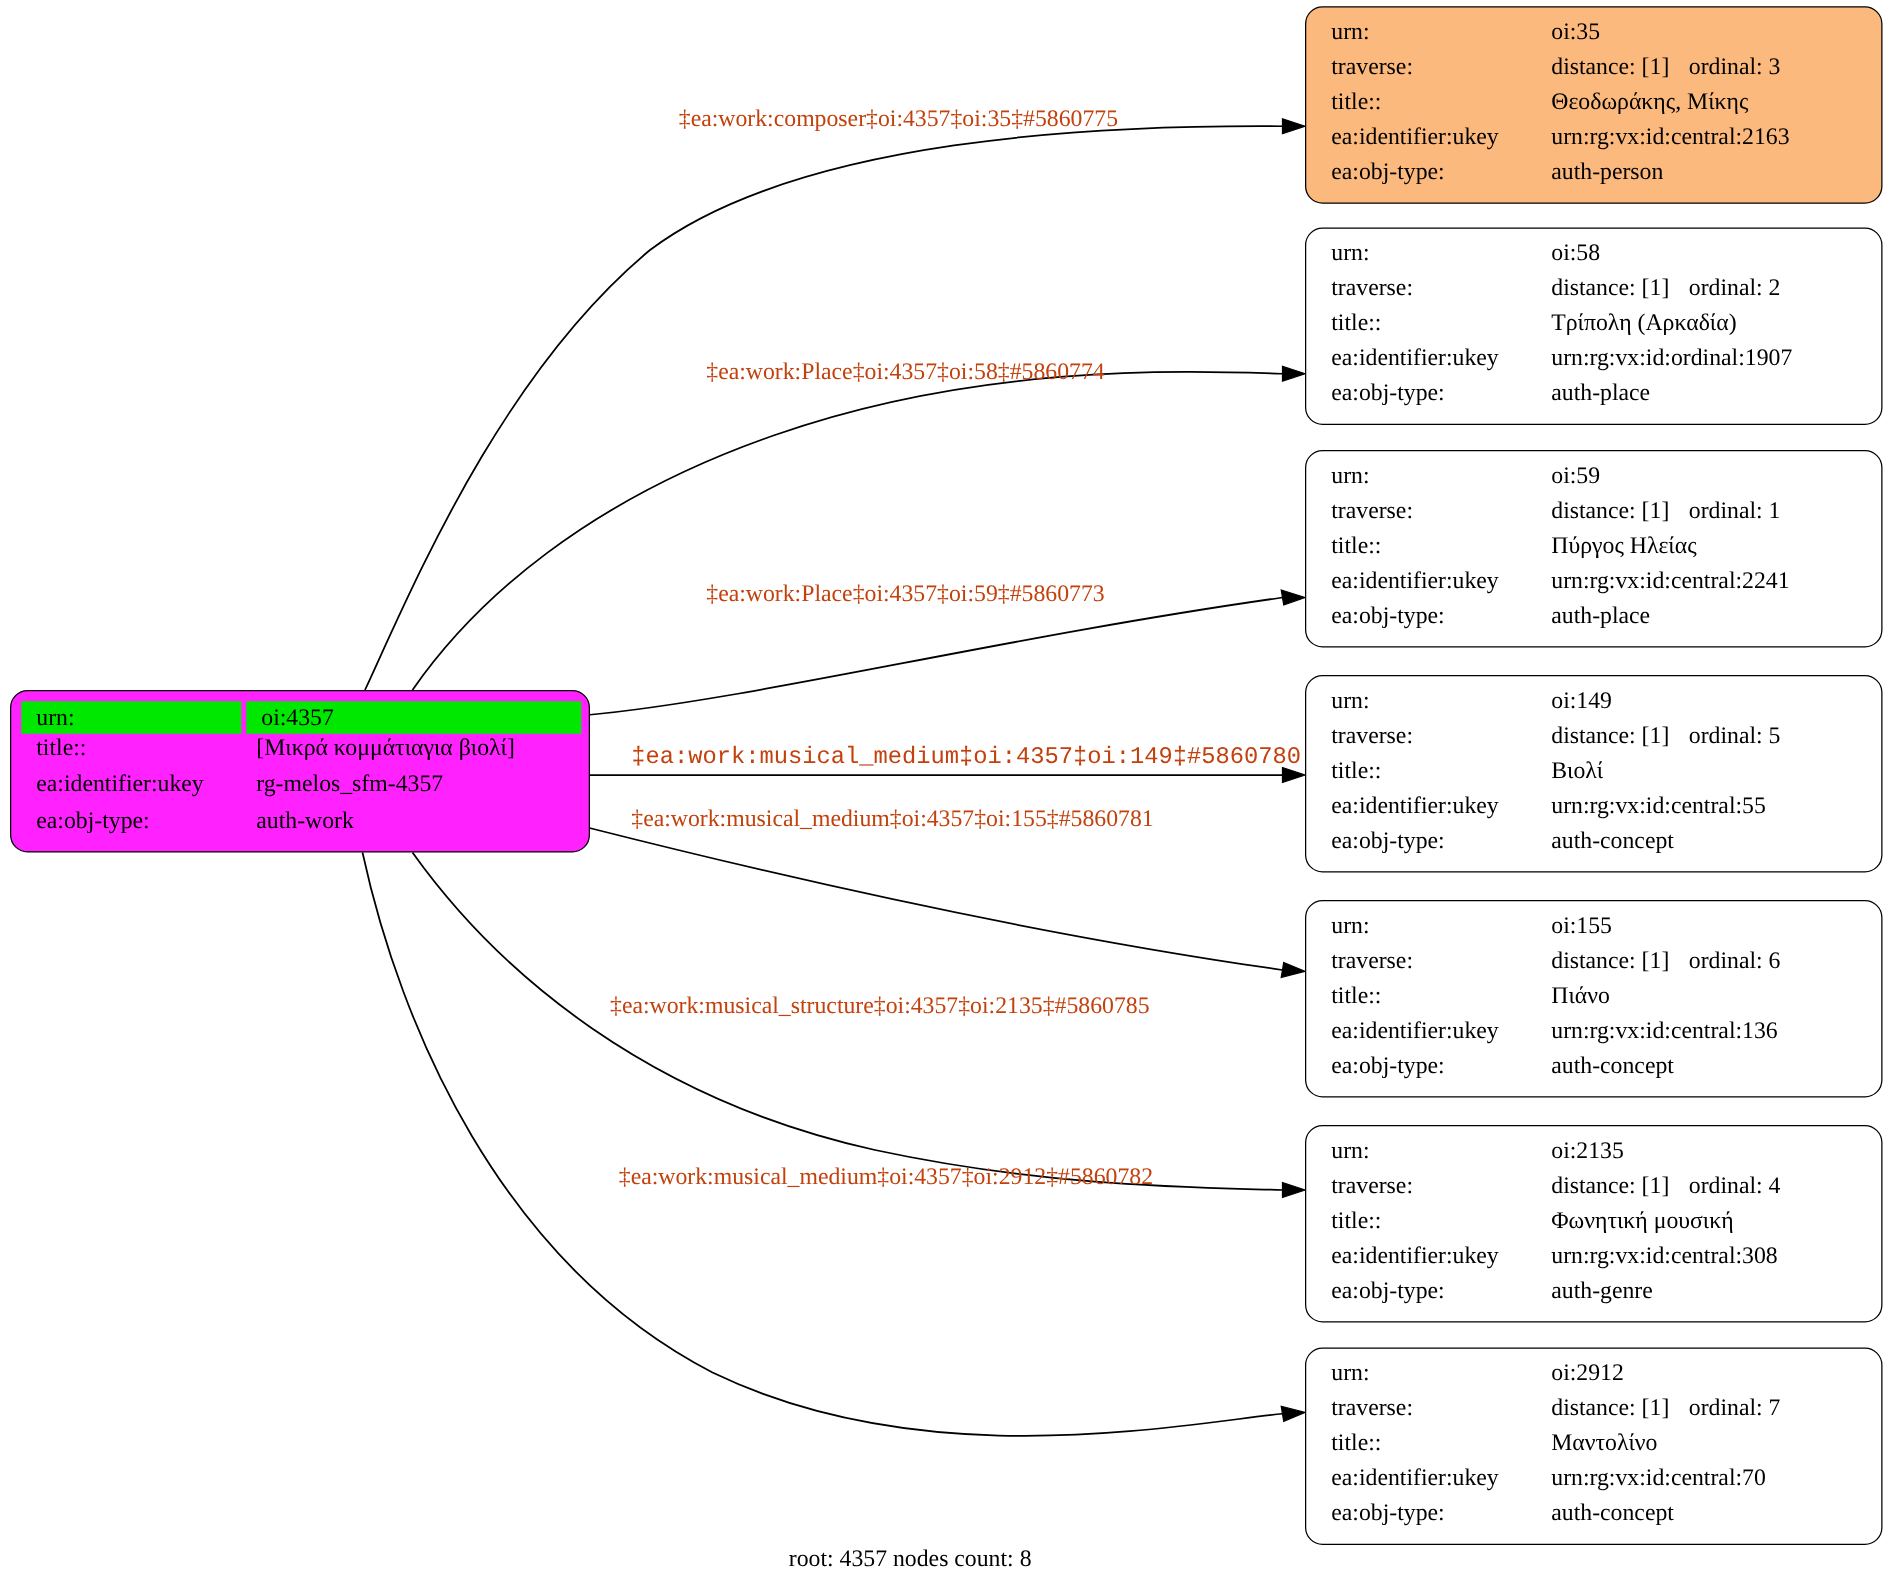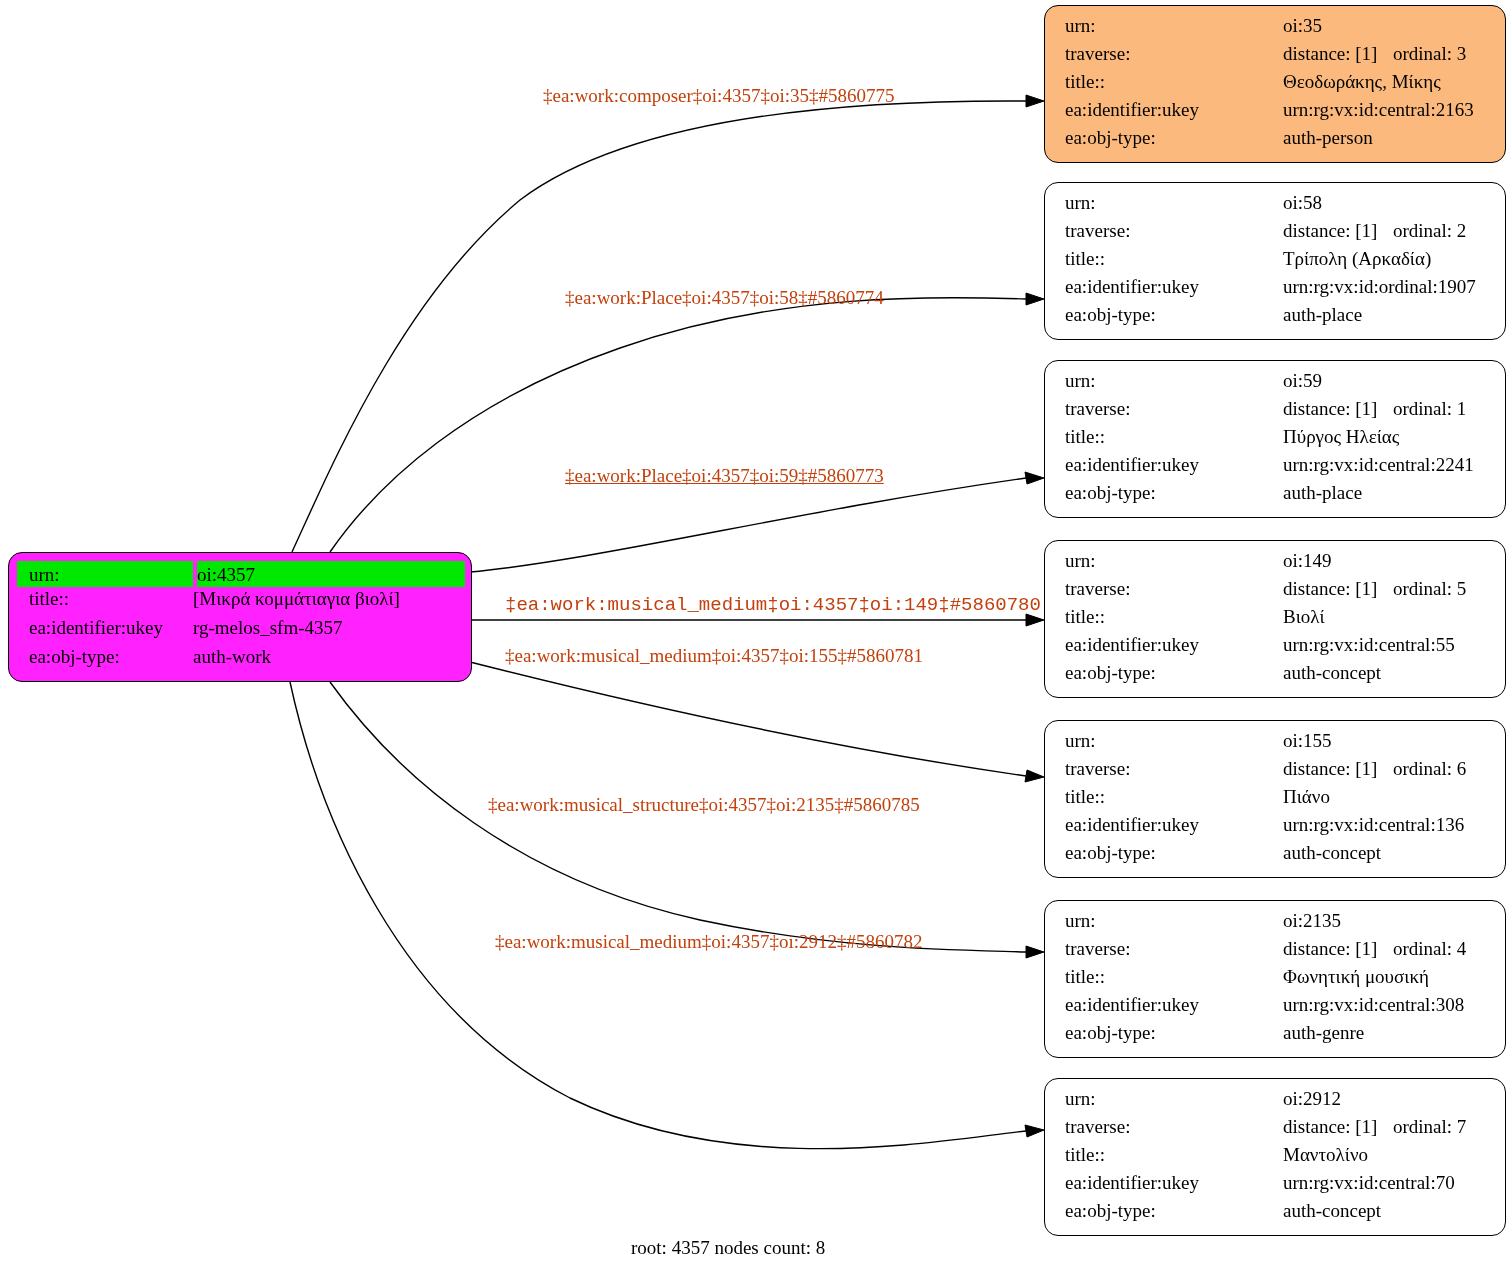--- a/index.html
+++ b/index.html
@@ -57,21 +57,20 @@
     height: 28px;
     font-size: 19px;
     white-space: nowrap;
   }
   .cell-key {
     width: 176px;
     flex: 0 0 176px;
   }
   .cell-val {
     flex: 1 1 auto;
-    margin-left: 42px;
   }
   .traverse-val {
     display: flex;
   }
   .traverse-distance { width: 110px; flex: 0 0 110px; }
   .traverse-ordinal  { flex: 0 0 auto; }
 
   
   .root-node {
     position: absolute;
@@ -94,21 +93,21 @@
     margin-bottom: 2px;
   }
   .root-row .rk {
     width: 176px;
     flex: 0 0 176px;
     padding-left: 12px;
     box-sizing: border-box;
   }
   .root-row .rv {
     flex: 1 1 auto;
-    padding-left: 0;
+    padding-left: 12px;
     box-sizing: border-box;
   }
   .root-row.urn-row .rk,
   .root-row.urn-row .rv {
     background: #00e800;
     height: 26px;
     display: flex;
     align-items: center;
   }
   .root-row.urn-row .rk { margin-right: 4px; }
@@ -170,21 +169,21 @@
     </g>
 
     <g>
       <path d="M 290,682 C 320,820 400,1010 570,1098 C 740,1180 940,1140 1026,1131"></path>
       <polygon class="arrowhead" points="1025,1125 1044,1130 1027,1137"></polygon>
     </g>
   </svg>
 
   <div class="edge-label" style="left:543px; top:86px;">‡ea:work:composer‡oi:4357‡oi:35‡#5860775</div>
   <div class="edge-label" style="left:565px; top:288px;">‡ea:work:Place‡oi:4357‡oi:58‡#5860774</div>
-  <div class="edge-label" style="left:565px; top:466px;text-decoration:underline;">‡ea:work:Place‡oi:4357‡oi:59‡#5860773</div>
+  <div class="edge-label" style="left:565px; top:466px;">‡ea:work:Place‡oi:4357‡oi:59‡#5860773</div>
   <div class="edge-label" style="left:505px; top:596px;font-family:Liberation Mono, monospace;">‡ea:work:musical_medium‡oi:4357‡oi:149‡#5860780</div>
   <div class="edge-label" style="left:505px; top:646px;">‡ea:work:musical_medium‡oi:4357‡oi:155‡#5860781</div>
   <div class="edge-label" style="left:488px; top:755px;margin-top:40px;">‡ea:work:musical_structure‡oi:4357‡oi:2135‡#5860785</div>
   <div class="edge-label" style="left:495px; top:932px;">‡ea:work:musical_medium‡oi:4357‡oi:2912‡#5860782</div>
 
   <div class="root-node" style="left:8px; top:552px; width:464px; height:130px;">
     <div class="root-row urn-row">
       <span class="rk">urn:</span>
       <span class="rv">oi:4357</span>
     </div>

